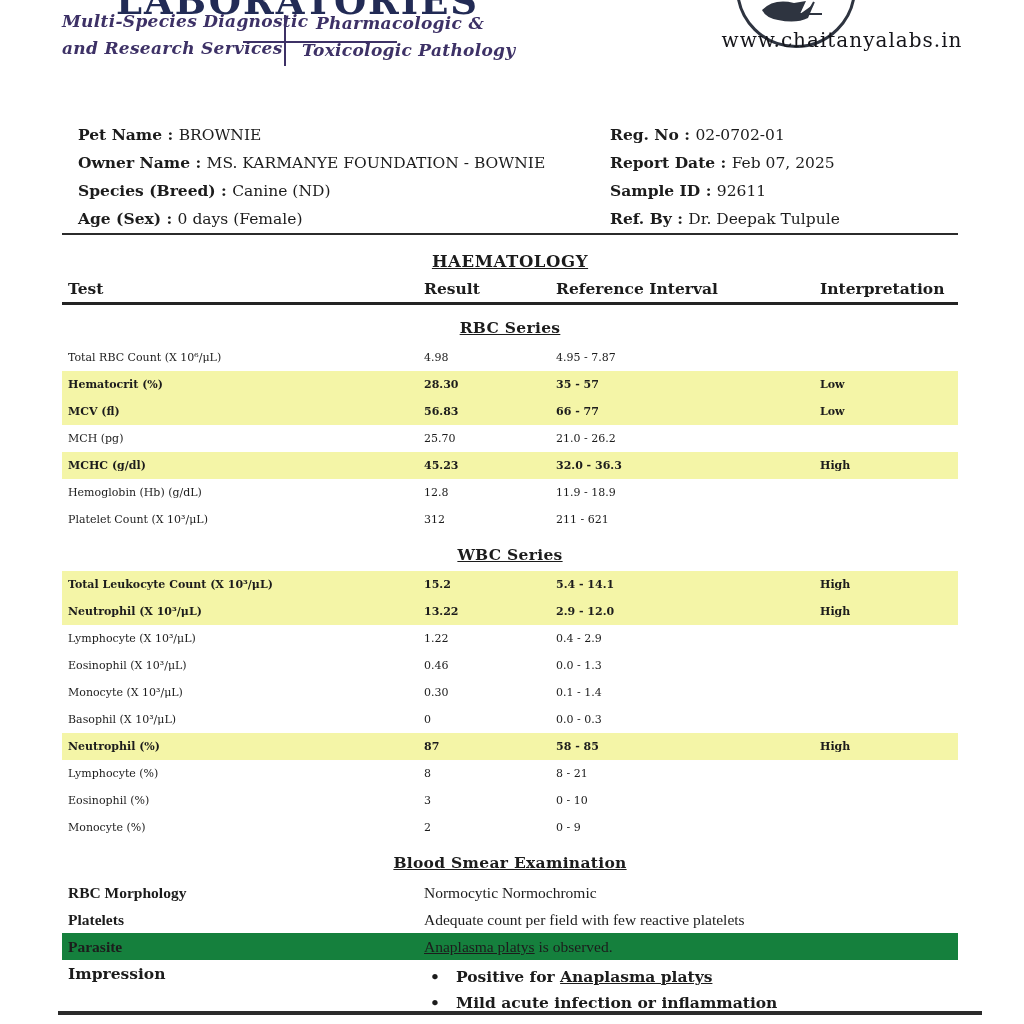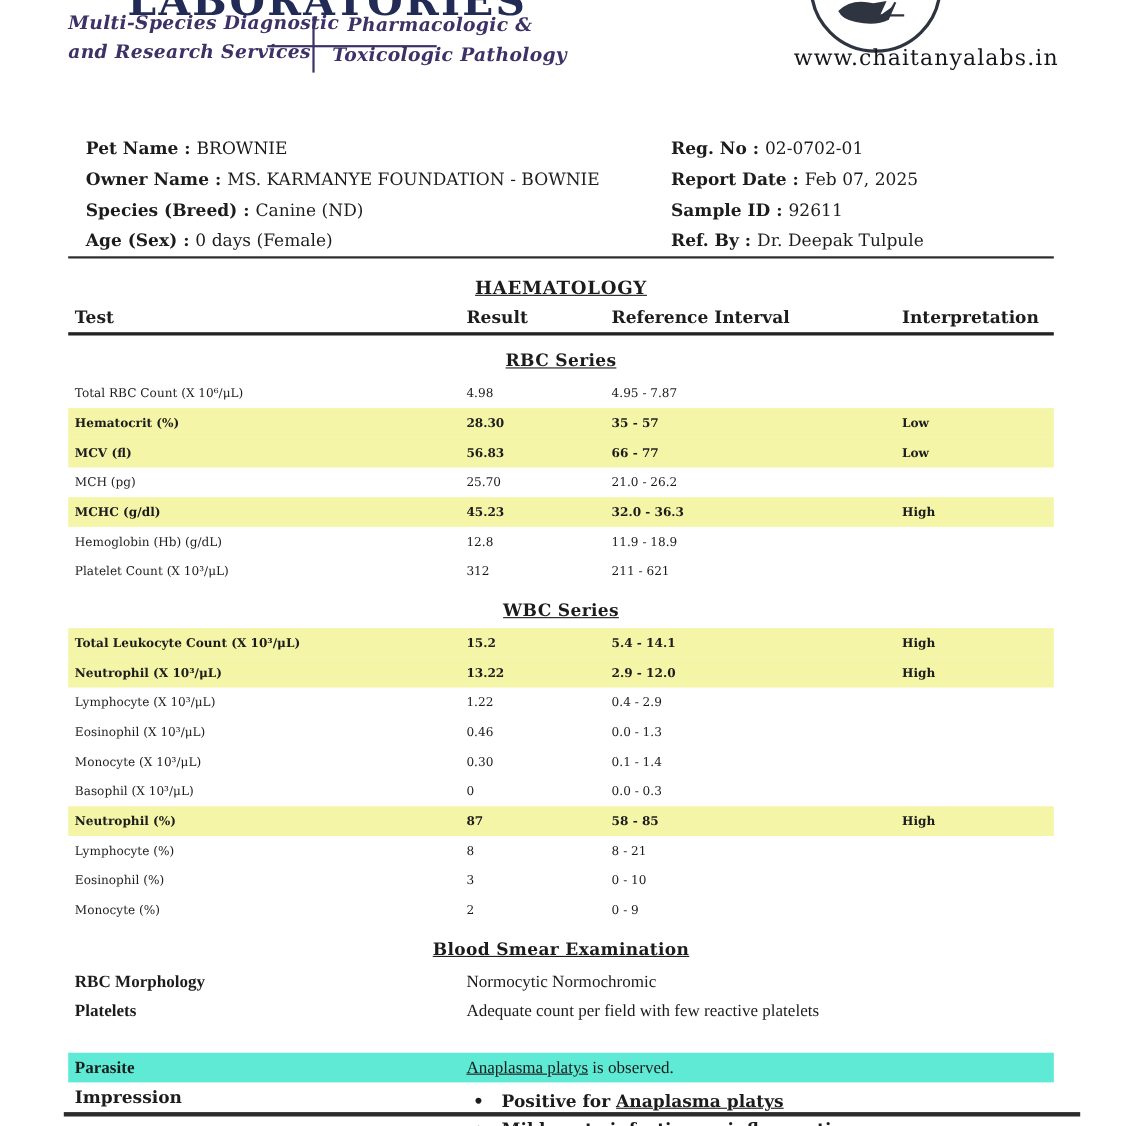--- a/index.html
+++ b/index.html
@@ -24,21 +24,21 @@
   .tag-right .l1 { padding-left:14px; }
   .div-h { position:absolute; left:243px; top:41px; width:154px; height:2px; background:#3d3166; }
   .div-v { position:absolute; left:284px; top:15px; width:2px; height:51px; background:#3d3166; }
 
   .logo-circle {
     position:absolute; left:736px; top:-72px; width:114px; height:114px;
     border:3px solid #2e3440; border-radius:50%; background:#fff;
   }
   .logo-art { position:absolute; left:756px; top:0px; }
   .website {
-    position:absolute; left:702px; top:40px; width:280px; text-align:center;
+    position:absolute; left:702px; top:28px; width:280px; text-align:center;
     font-size:20px; color:#15151a; letter-spacing:1px;
   }
 
   
   .patient-col { position:absolute; top:121px; font-size:15.5px; }
   .patient-col .info-row { line-height:28px; white-space:nowrap; }
   .patient-col .info-label { font-weight:bold;margin-top:28px; }
   #patient-left { left:78px; }
   #patient-right { left:610px; }
   .rule-1 { position:absolute; top:233px; left:62px; width:896px; height:2px; background:#2b2b2b; }
@@ -62,21 +62,21 @@
   }
   .trow {
     display:grid; grid-template-columns:356px 132px 264px 1fr;
     padding:4px 0 4px 6px; font-size:11px; line-height:19px;
   }
   .trow.hl { background:#f4f5a7; font-weight:bold; }
   .srow {
     display:grid; grid-template-columns:356px 1fr;
     padding:4px 0 4px 6px; font-size:15.5px; line-height:19px;font-family:Liberation Serif, serif;
   }
-  .srow.hl { background:#5eead4;margin-top:24px; }
+  .srow.hl { background:#15803d; }
   .srow .s-label { font-weight:bold; }
   .u { text-decoration:underline; }
 
   .imp-row { display:grid; grid-template-columns:356px 1fr; padding:4px 0 4px 6px; font-size:15.5px; }
   .imp-label { font-weight:bold; }
   .imp-bullet { font-weight:bold; line-height:19px; padding:3px 0 4px 6px; }
   .imp-bullet .dot { display:inline-block; width:26px; }
 
   .rule-bottom { position:absolute; top:1011px; left:58px; width:924px; height:4px; background:#2b2b2b; }
 </style>

